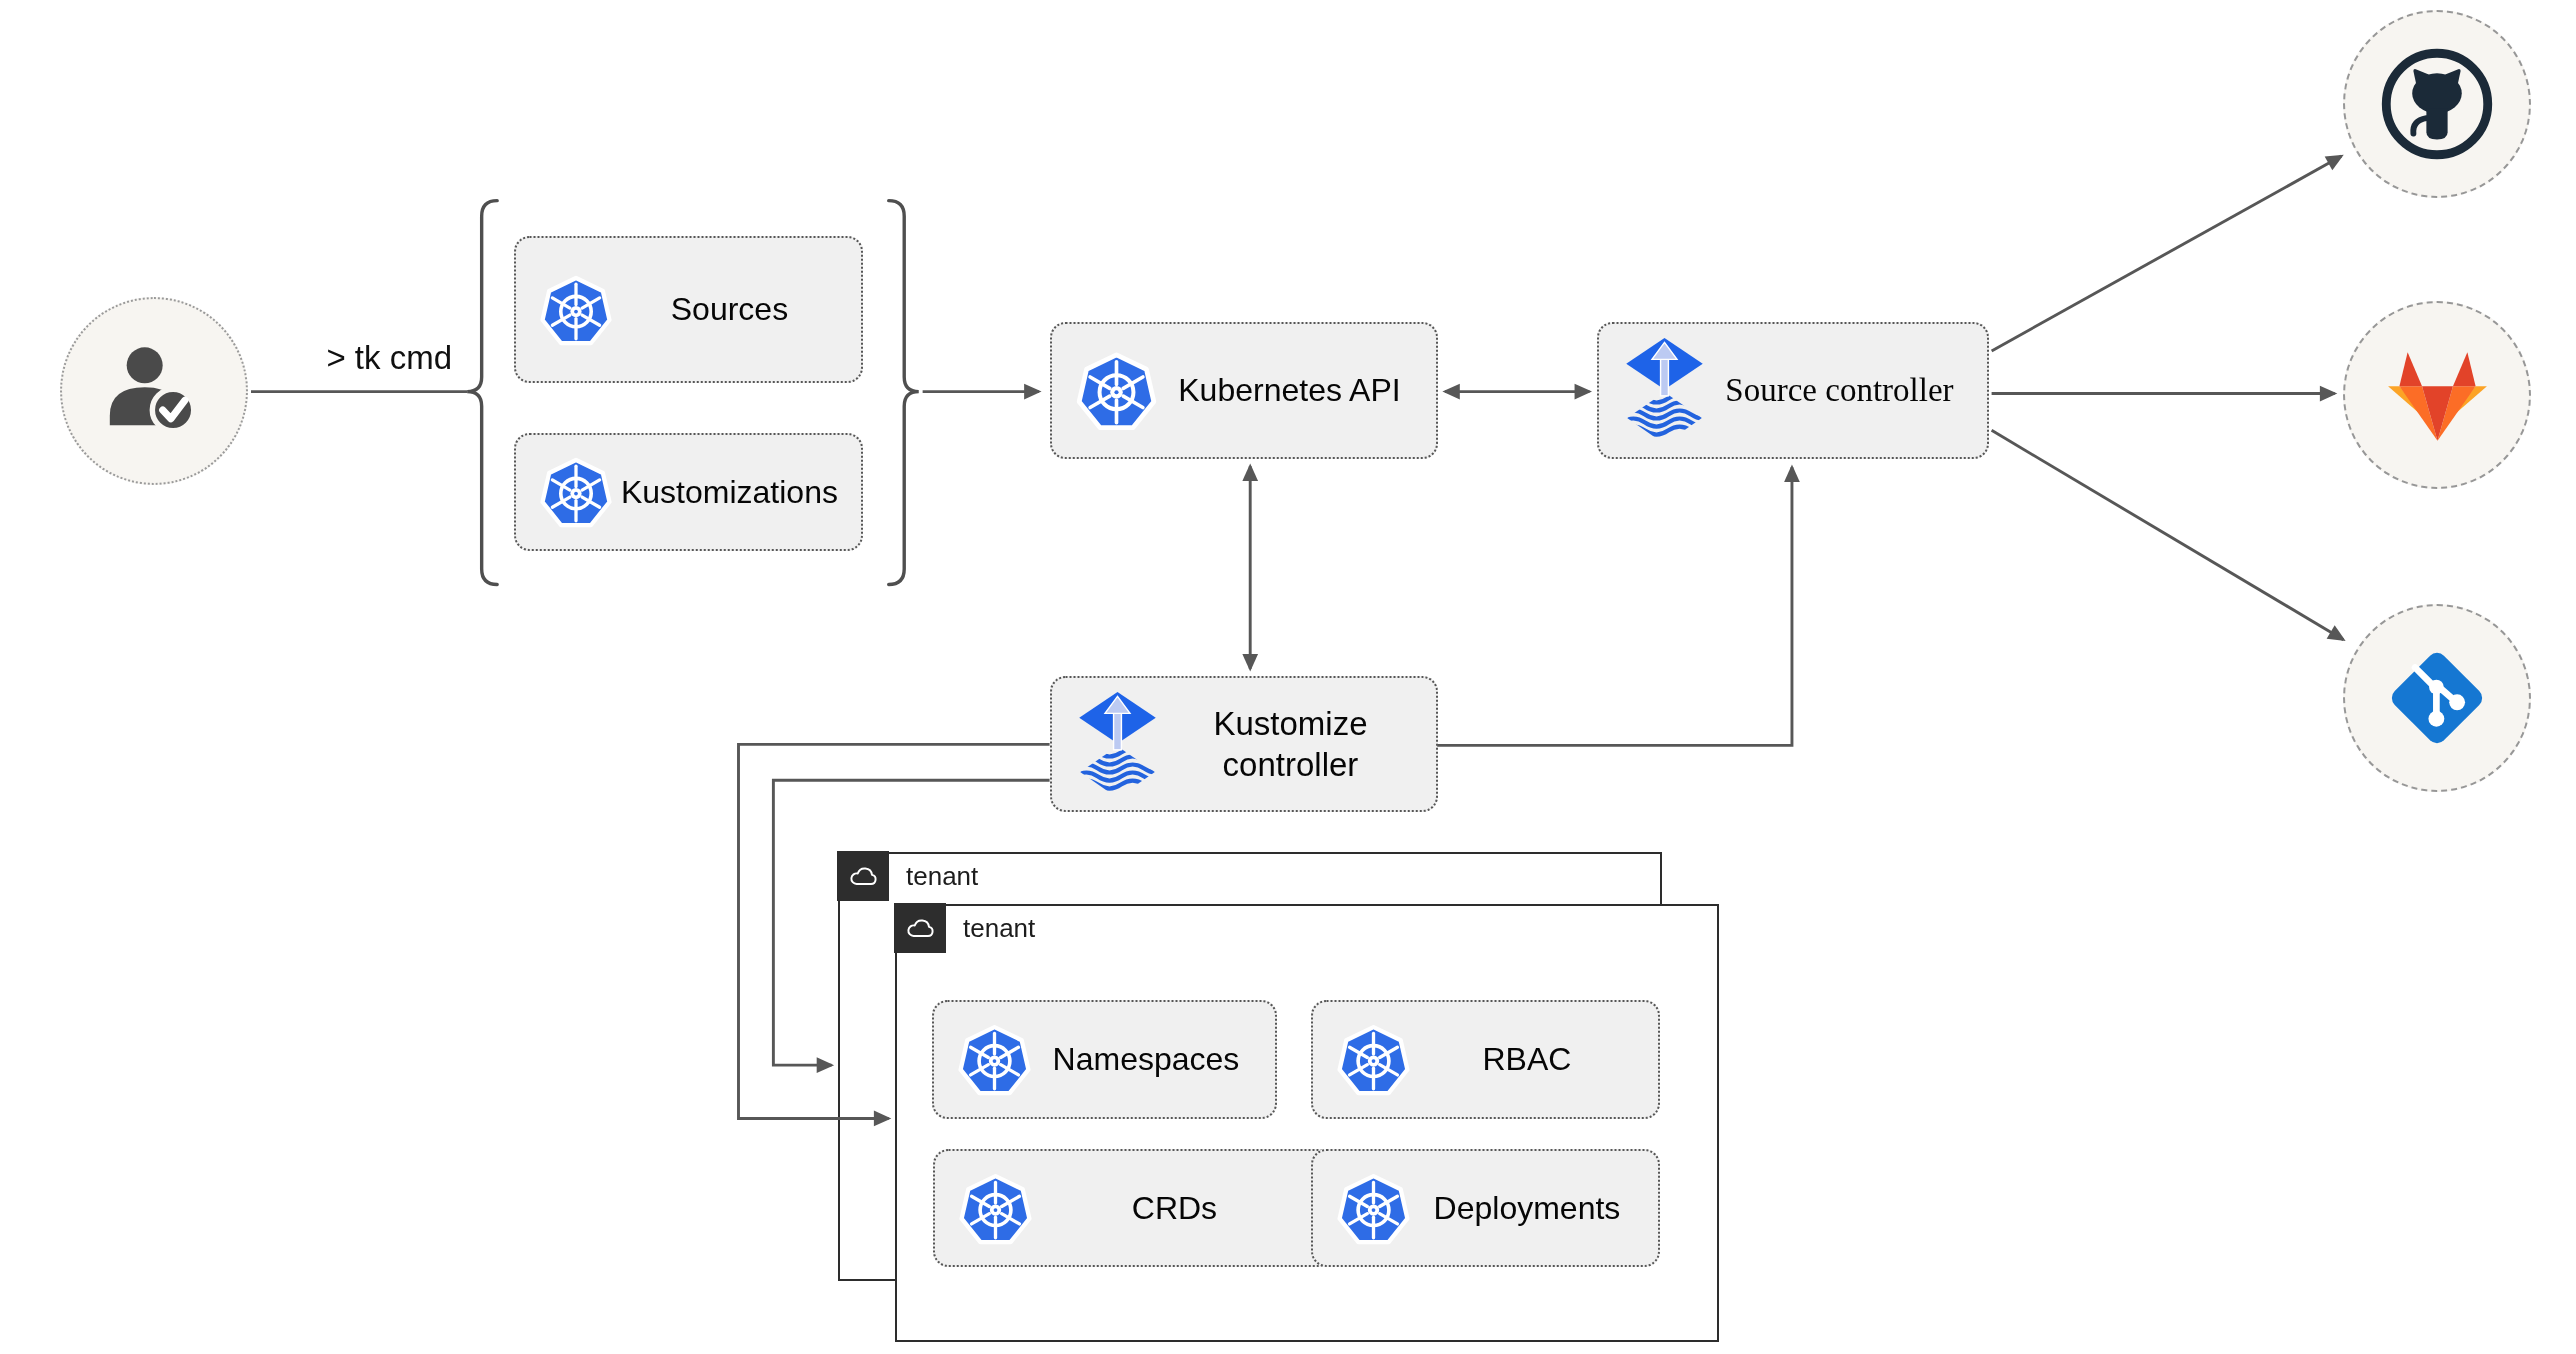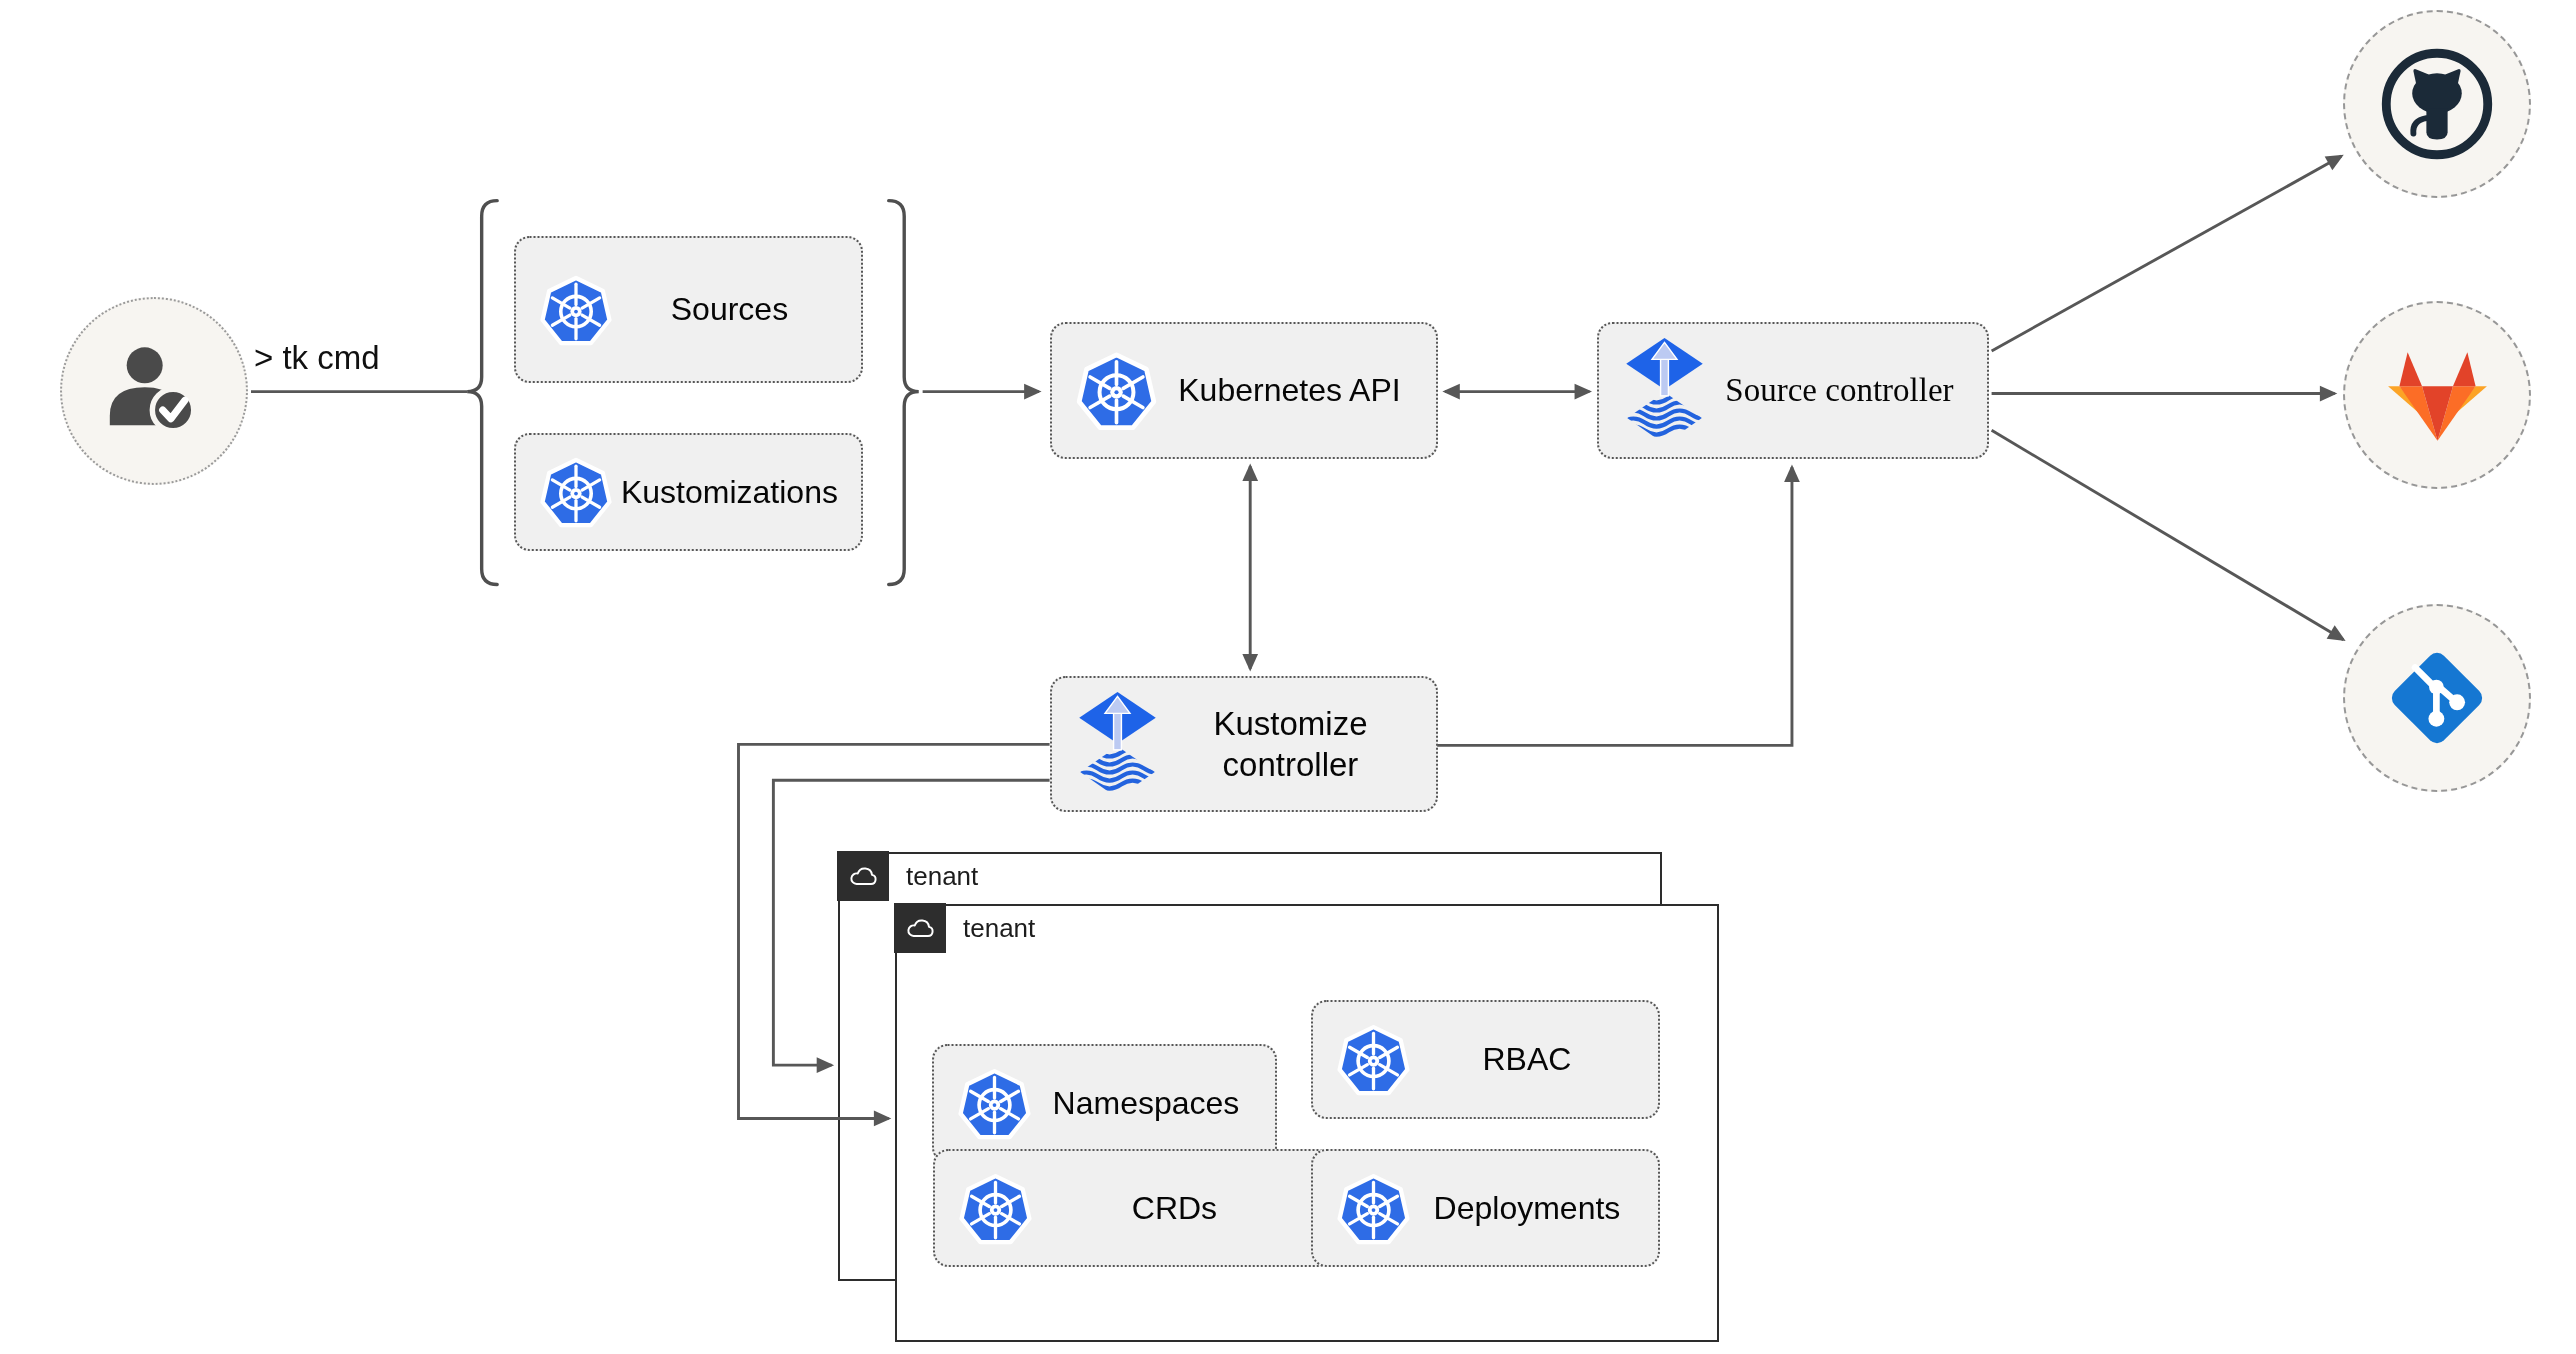--- a/index.html
+++ b/index.html
@@ -18,21 +18,21 @@
   .circle.dotted{border:2.9px dotted #9a9a9a;}
   
   .tenant{position:absolute;box-sizing:border-box;background:#ffffff;border:2.9px solid #2d2d2d;}
   .tenant .tab{position:absolute;left:-2.9px;top:-2.9px;width:52px;height:50px;background:#2d2d2d;
                display:flex;align-items:center;justify-content:center;}
   .tenant .tlabel{position:absolute;left:66px;top:-2.9px;height:50px;display:flex;align-items:center;
                   font-size:26px;color:#1d1d1d;text-align:center;}
   .t-back{z-index:4;}
   .t-front{z-index:6;}
   
-  .cmd-label{position:absolute;left:254px;top:339px;width:184px;text-align:left;
+  .cmd-label{position:absolute;left:268px;top:339px;width:184px;text-align:right;
              font-size:33px;color:#101010;z-index:12;}
   .connectors{position:absolute;left:0;top:0;z-index:30;pointer-events:none;}
   .conn{stroke:#575757;stroke-width:3;fill:none;}
   .brace{stroke:#4f4f4f;stroke-width:3.5;fill:none;stroke-linecap:round;}
   .defs-svg{position:absolute;width:0;height:0;overflow:hidden;}
 </style>
 </head>
 <body>
 
 <div class="canvas">
@@ -129,21 +129,21 @@
 
   <div class="tenant t-front" style="left:895px;top:904px;width:824px;height:438px;">
     <div class="tab">
       <svg width="33" height="23" viewBox="0 0 28 20">
           <use href="#sym-cloud"></use>
         </svg>
     </div>
     <div class="tlabel">tenant</div>
   </div>
 
-  <div class="node sm" style="left:932px;top:1000px;width:345px;height:119px;margin-top:44px;">
+  <div class="node sm" style="left:932px;top:1000px;width:345px;height:119px;">
     <svg class="icon" width="79" height="79" viewBox="0 0 100 100">
         <use href="#sym-k8s"></use>
       </svg>
     <div class="label">Namespaces</div>
   </div>
   <div class="node sm" style="left:1311px;top:1000px;width:349px;height:119px;">
     <svg class="icon" width="79" height="79" viewBox="0 0 100 100">
         <use href="#sym-k8s"></use>
       </svg>
     <div class="label">RBAC</div>

